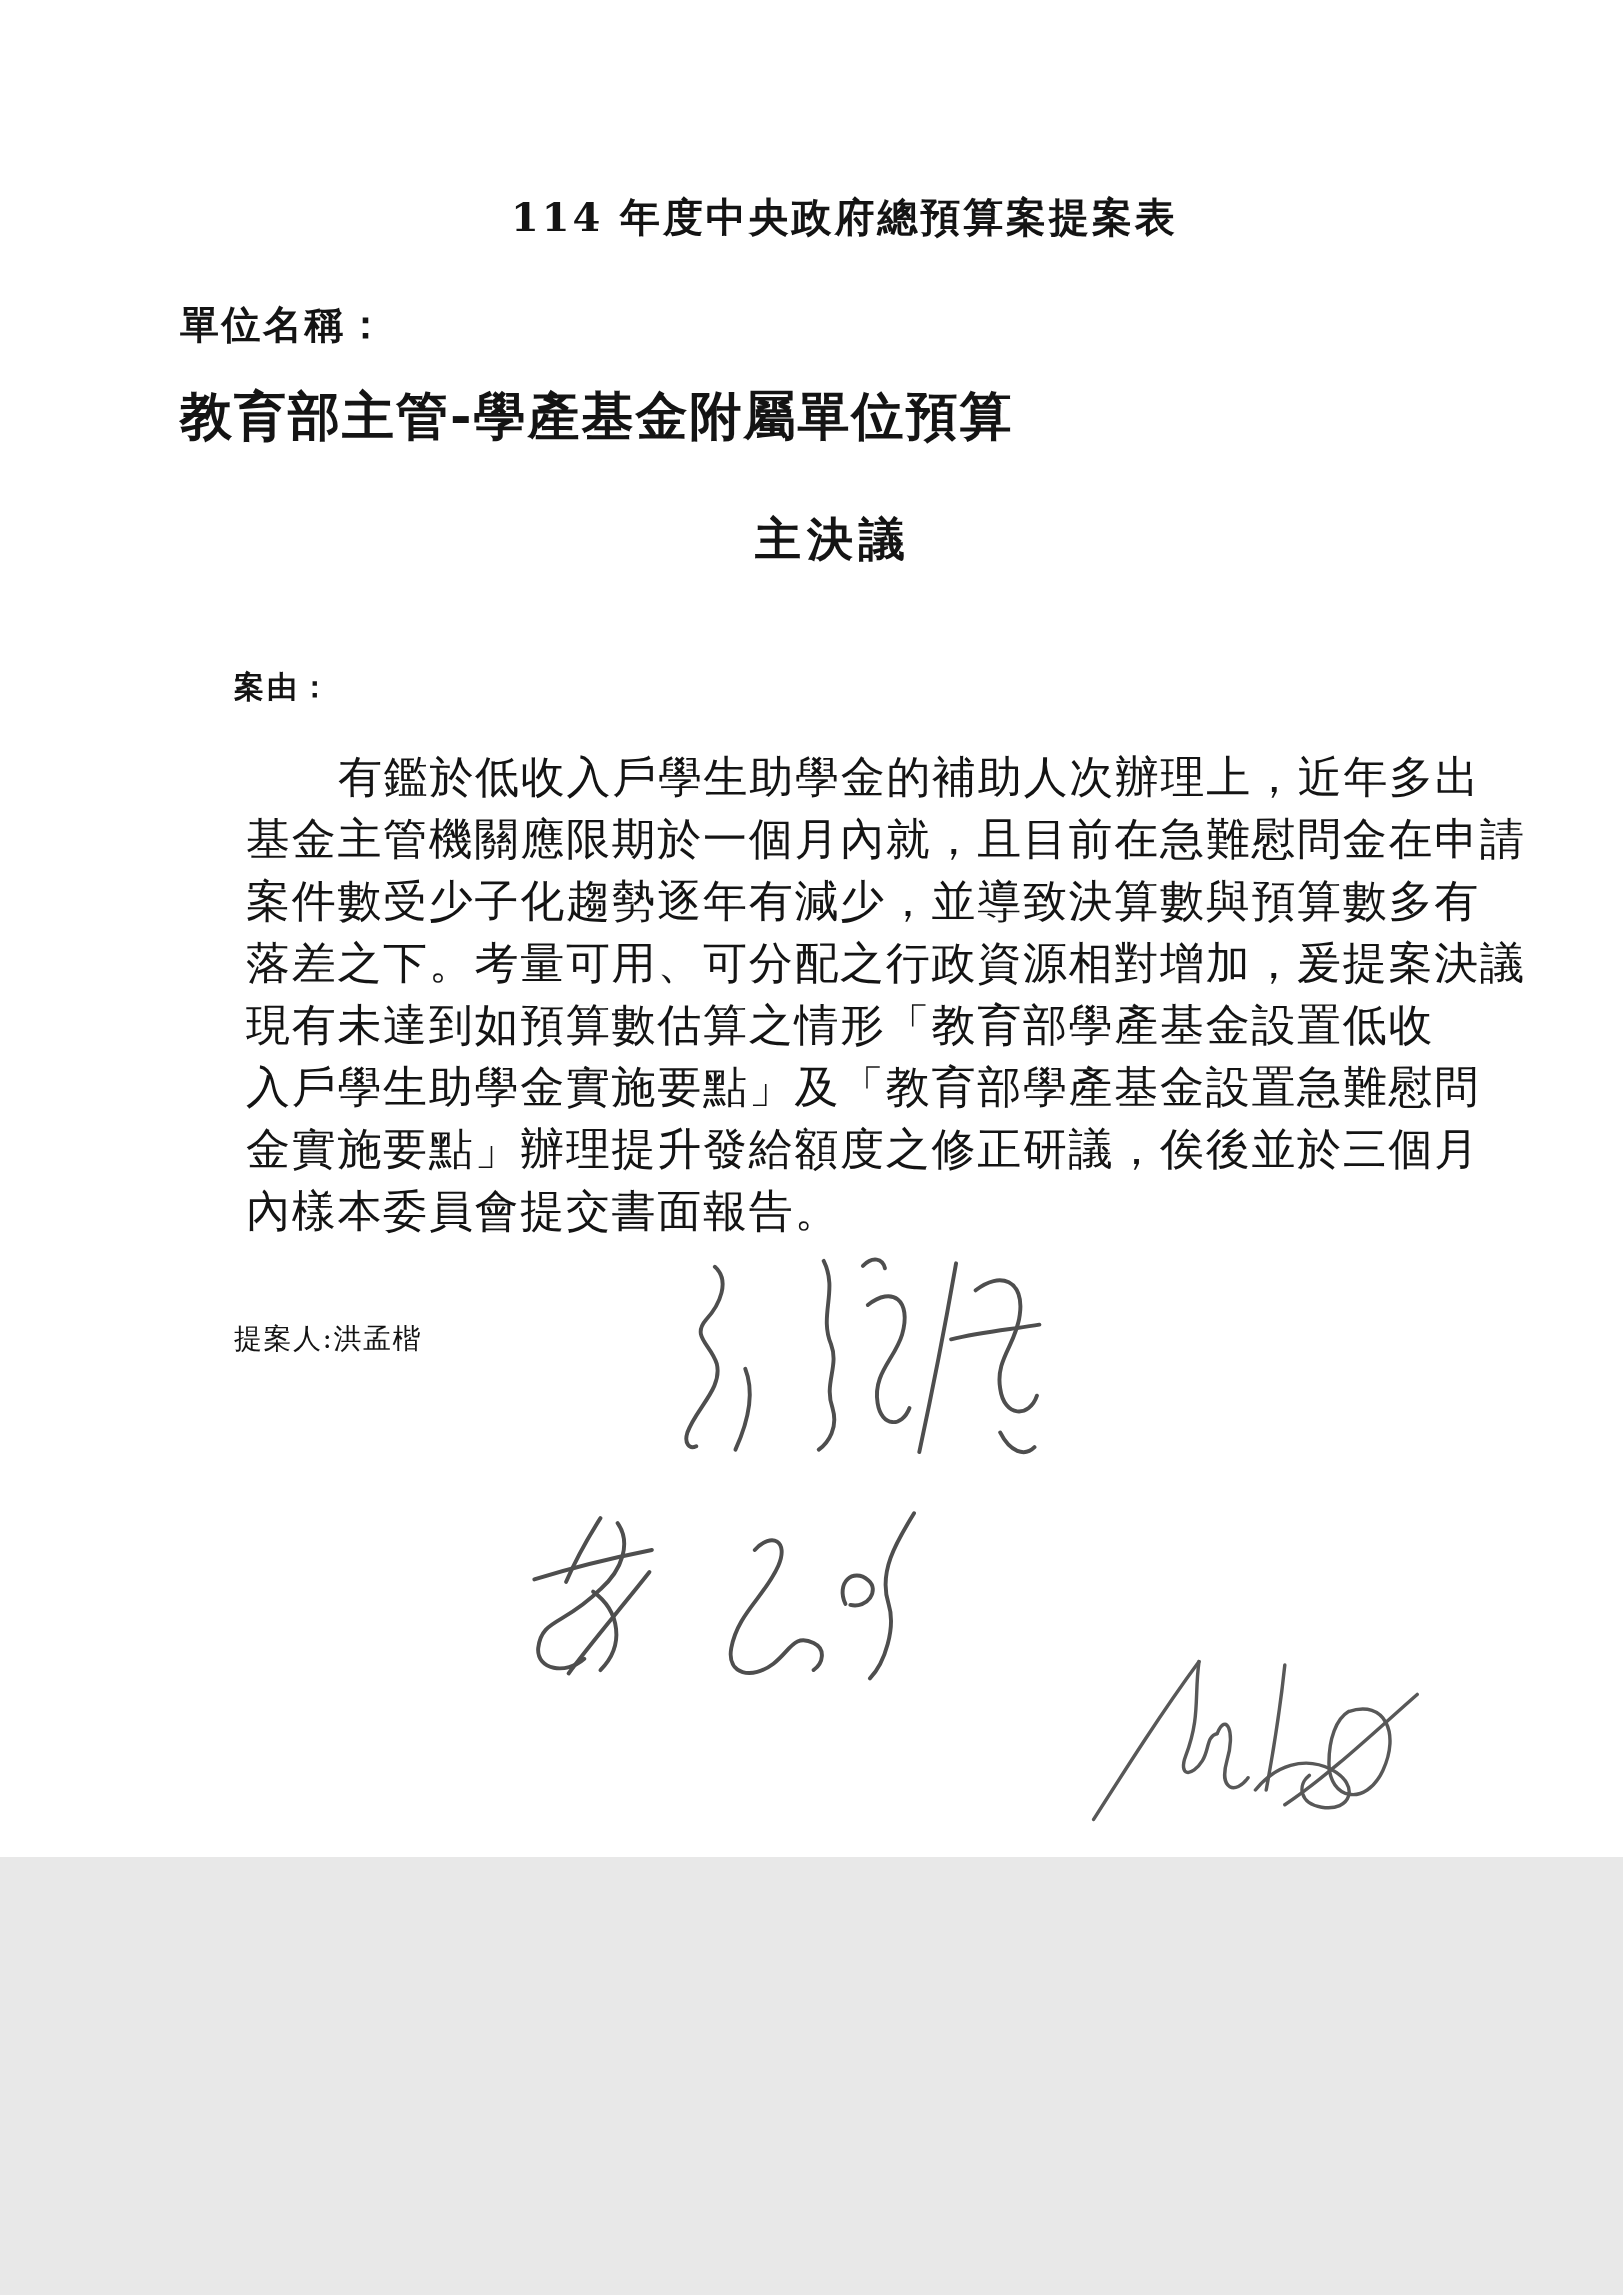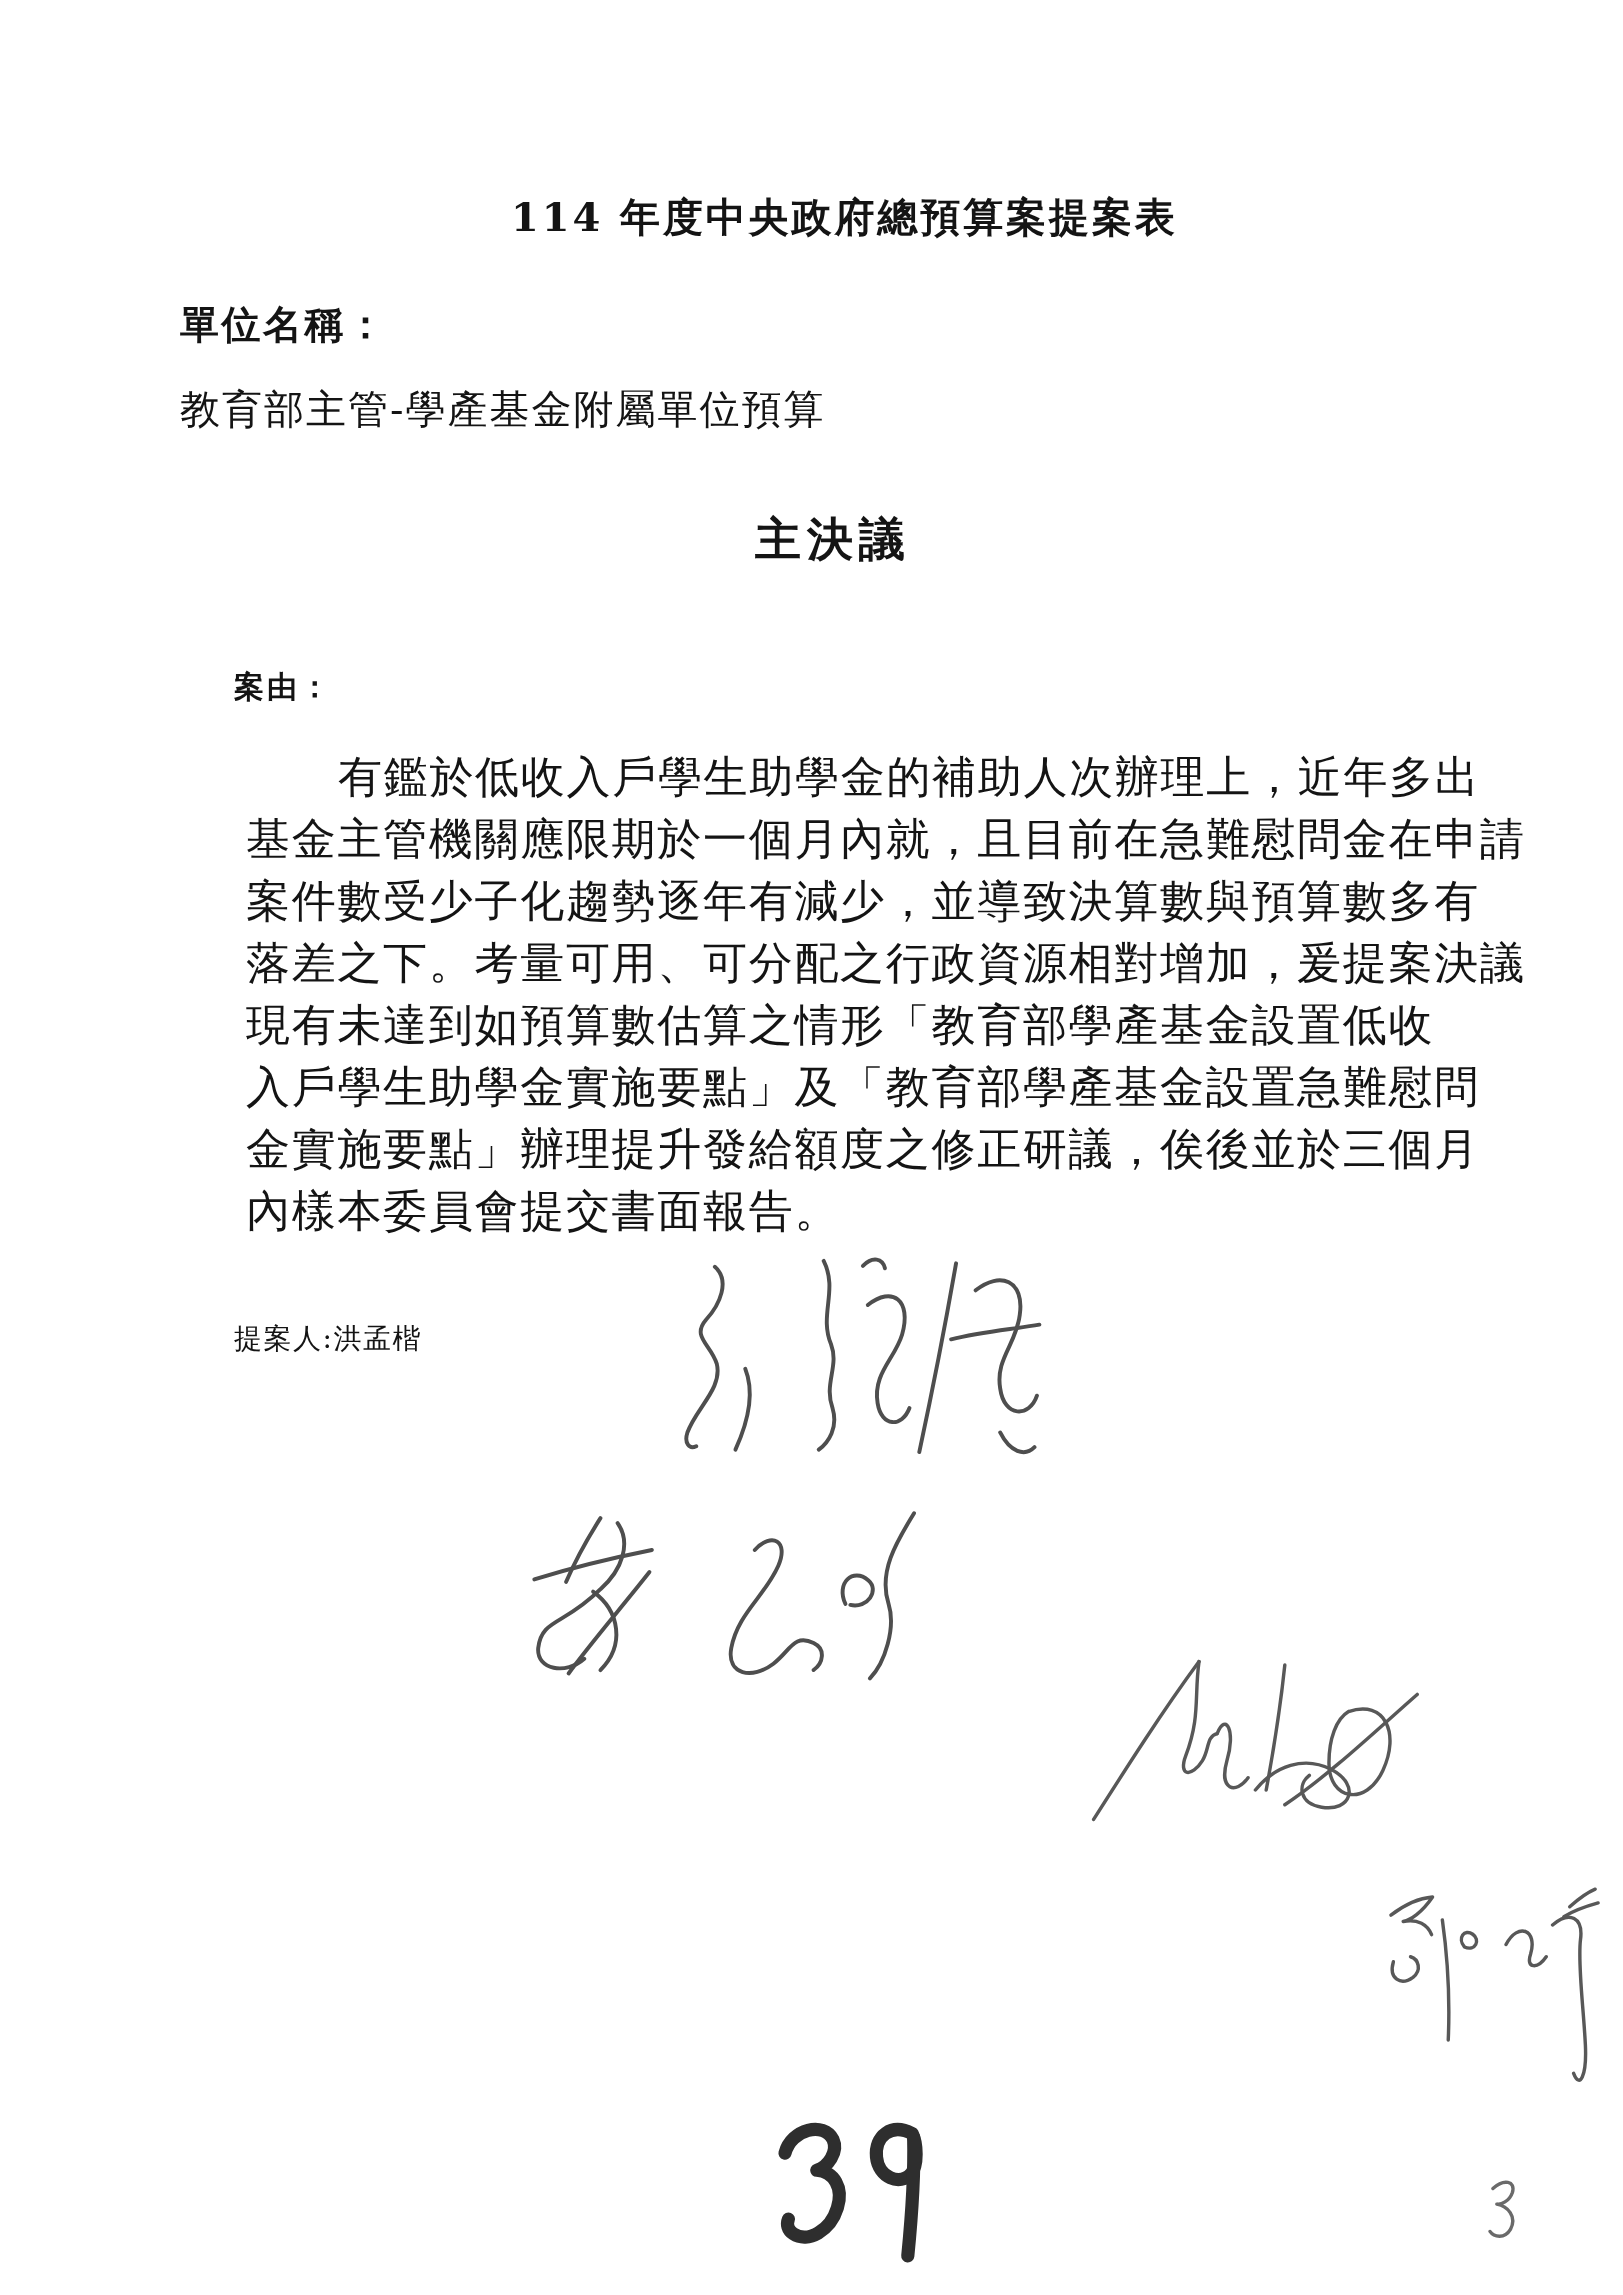--- a/index.html
+++ b/index.html
@@ -3,21 +3,21 @@
 <meta charset="utf-8">
 <style>
   html, body {
     margin: 0;
     padding: 0;
     background: #e8e8e8;
   }
   .page {
     position: relative;
     width: 1624px;
-    height: 2295px;
+    height: 1857px;
     background: #ffffff;
     overflow: hidden;
     font-family: "DejaVu Serif", "Liberation Serif", serif;
     color: #141414;
   }
   .t {
     position: absolute;
     white-space: nowrap;
     color: #141414;
   }
@@ -32,22 +32,22 @@
   .unit-label {
     left: 180px;
     top: 298px;
     font-size: 39px;
     font-weight: 700;
     letter-spacing: 2.5px;
   }
   .unit-value {
     left: 180px;
     top: 382px;
-    font-size: 40px;
-    font-weight: 400;
+    font-size: 52px;
+    font-weight: 700;
     letter-spacing: 2px;
   }
   .heading {
     left: 755px;
     top: 509px;
     font-size: 46px;
     font-weight: 700;
     letter-spacing: 5.9px;
   }
   .case-label {

